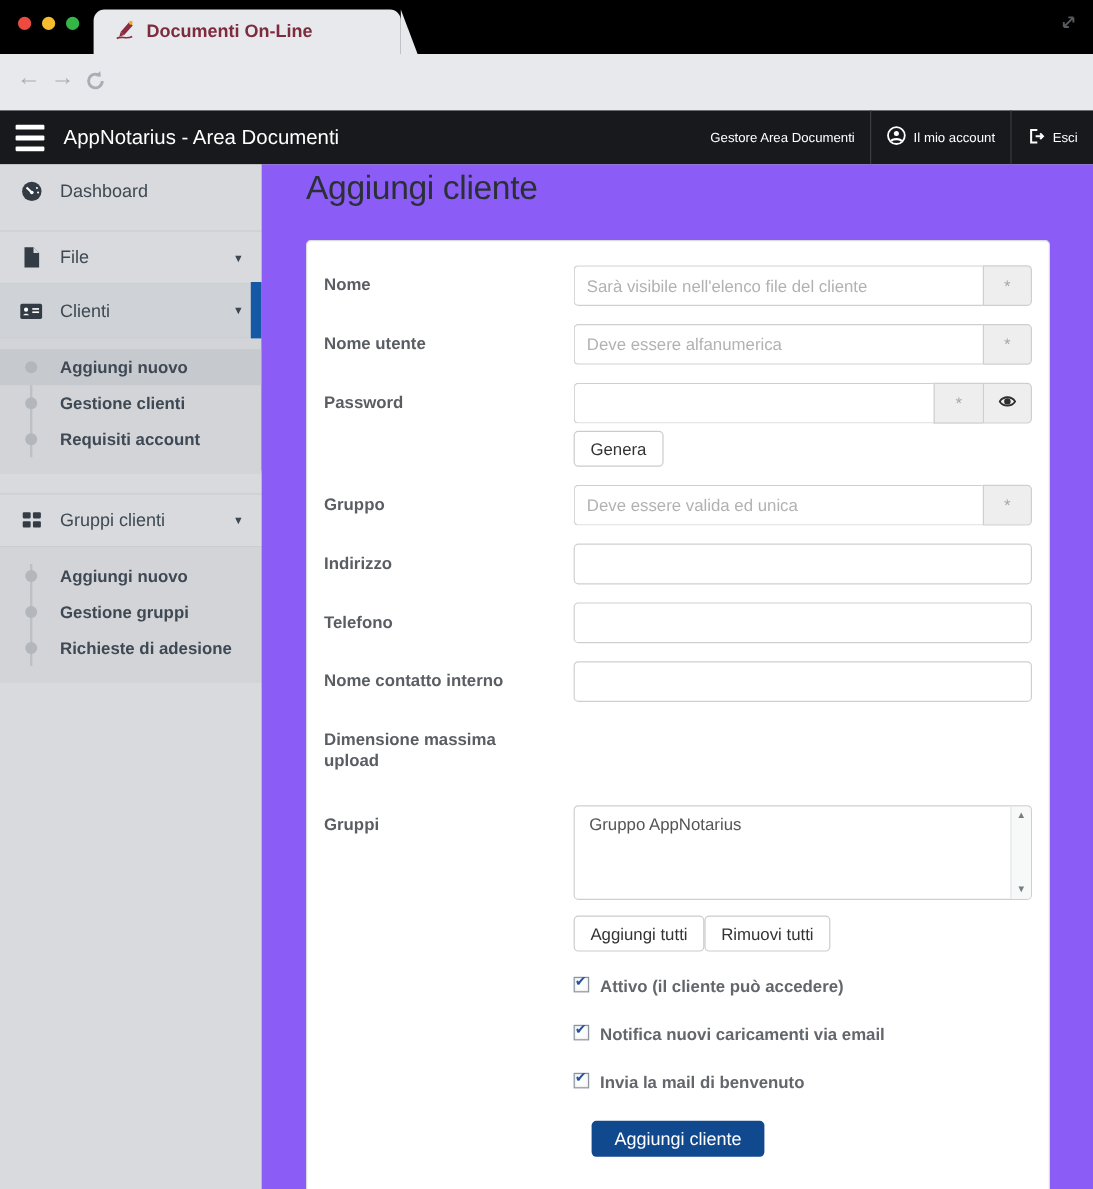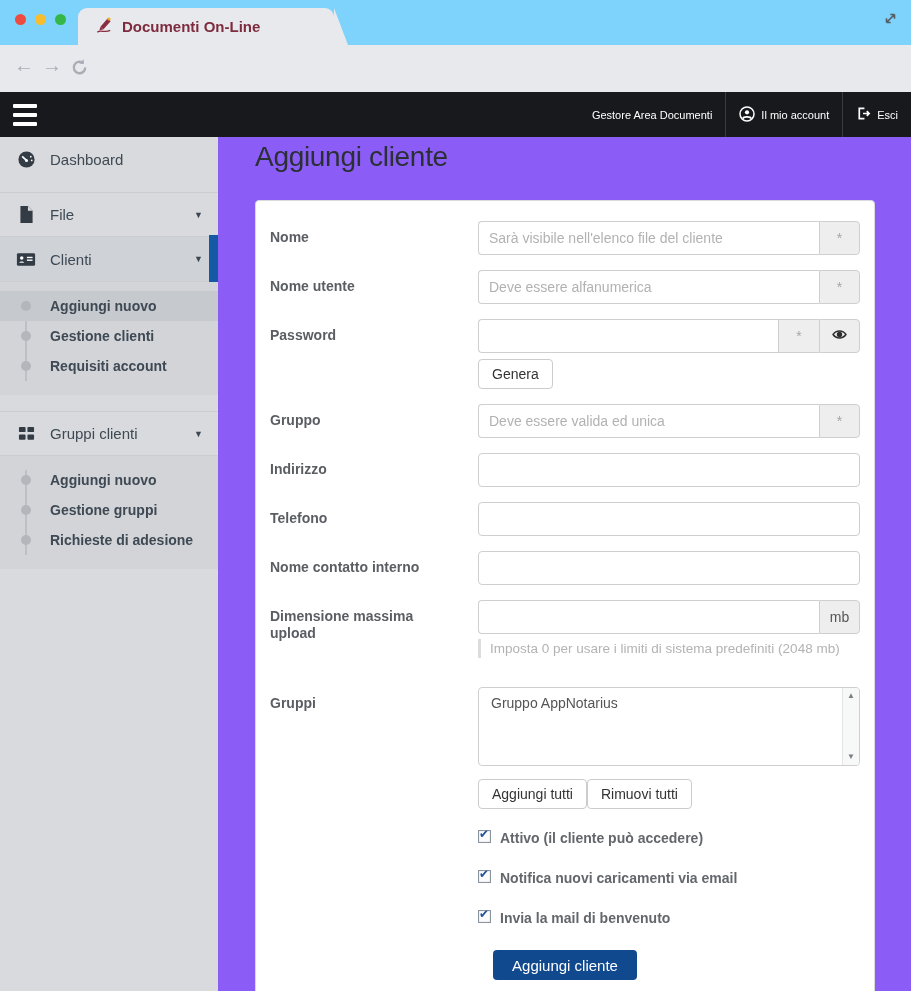--- a/index.html
+++ b/index.html
@@ -1,20 +1,20 @@
 <!DOCTYPE html>
 <html><head>
 <meta charset="utf-8">
 <style>
   * { margin:0; padding:0; box-sizing:border-box; }
   html,body { width:911px; height:991px; overflow:hidden; }
   body { font-family:"Liberation Sans", sans-serif; background:#f2f3f4; position:relative; }
 
   
-  .titlebar { position:absolute; left:0; top:0; width:911px; height:45px; background:#7dd3fc; }
+  .titlebar { position:absolute; left:0; top:0; width:911px; height:45px; background:#000000; }
   .traffic { position:absolute; left:15px; top:14px; display:flex; gap:9px; }
   .light { width:11px; height:11px; border-radius:50%; }
   .light.red { background:#ed4b40; } .light.yellow { background:#f7bd2f; } .light.green { background:#35b748; }
   .tab { position:absolute; left:78px; top:8px; width:256px; height:37px; background:#e7e9ec;
          border-radius:9px 9px 0 0; display:flex; align-items:center; padding-left:16px; gap:9px; }
   .tab::after { content:""; position:absolute; right:-14px; bottom:0; width:0; height:0;
          border-left:14px solid #e7e9ec; border-top:37px solid transparent; }
   .tab-title { font-size:15px; font-weight:bold; color:#7d2b3e; }
   .expand { position:absolute; right:12px; top:10px; }
 
@@ -157,20 +157,21 @@
       <i></i>
     </div>
 </div>
 
 <div class="appbar">
   <span class="aburger">
       <i></i>
       <i></i>
       <i></i>
     </span>
+  <span class="ab-title">AppNotarius - Area Documenti</span>
   <div class="ab-right">
     <span class="ab-item">Gestore Area Documenti</span>
     <span class="ab-sep"></span>
     <span class="ab-item">
       <span>
         <svg width="16" height="16" viewBox="0 0 16 16">
           <circle cx="8" cy="8" r="7" stroke="#fff" stroke-width="1.5" fill="none"></circle>
           <circle cx="8" cy="6.3" r="2.1" fill="#fff"></circle>
           <path d="M3.8 12.6 C4.6 10.4 11.4 10.4 12.2 12.6" stroke="#fff" stroke-width="1.8" fill="none"></path>
         </svg>
@@ -325,27 +326,20 @@
       <div class="ctl"><input class="txt" type="text" style=""></div>
     </div>
 
     <div class="frow">
       <div class="lbl">Nome contatto interno</div>
       <div class="ctl"><input class="txt" type="text" style=""></div>
     </div>
 
     <div class="frow row-upload">
       <div class="lbl">Dimensione massima upload</div>
-      <div class="ctl">
-        <div class="igroup">
-          <input class="txt" type="text" style="">
-          <span class="addon mb">mb</span>
-        </div>
-        <div class="help">Imposta 0 per usare i limiti di sistema predefiniti (2048 mb)</div>
-      </div>
     </div>
 
     <div class="frow">
       <div class="lbl">Gruppi</div>
       <div class="ctl">
         <div class="listbox">
           <div class="opt">Gruppo AppNotarius</div>
           <div class="scrollbar">
             <span class="sarrow">▲</span>
             <span class="sarrow">▼</span>

